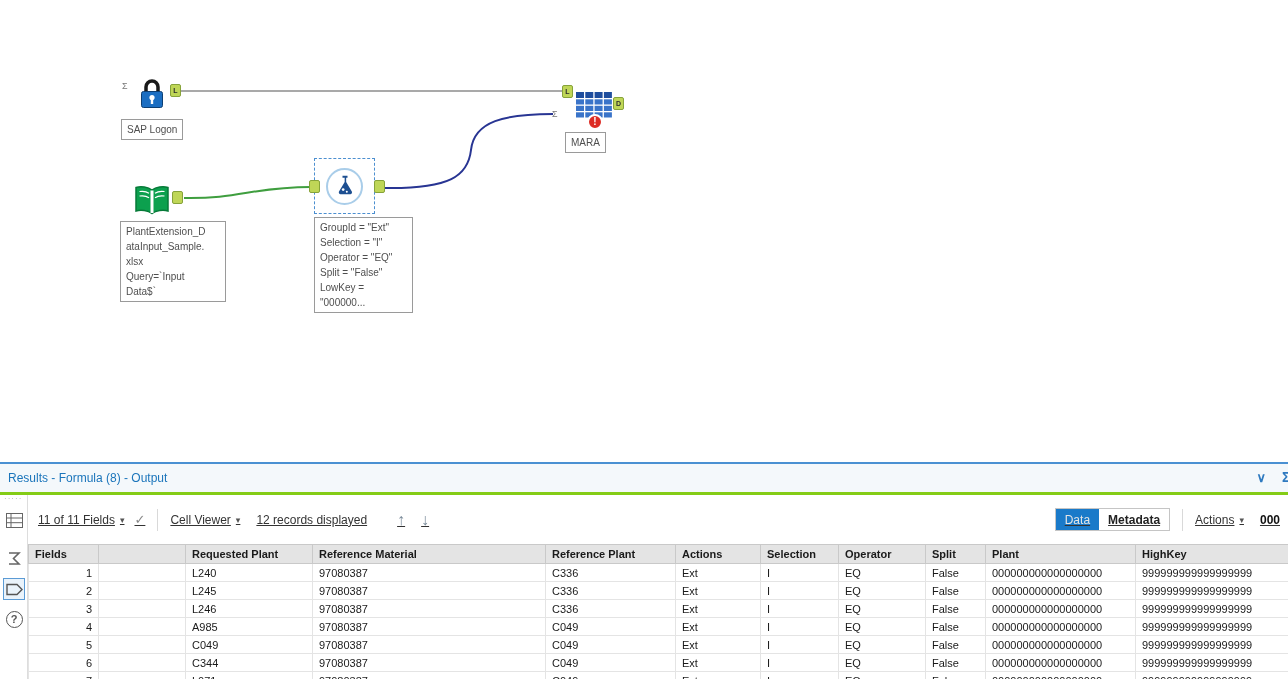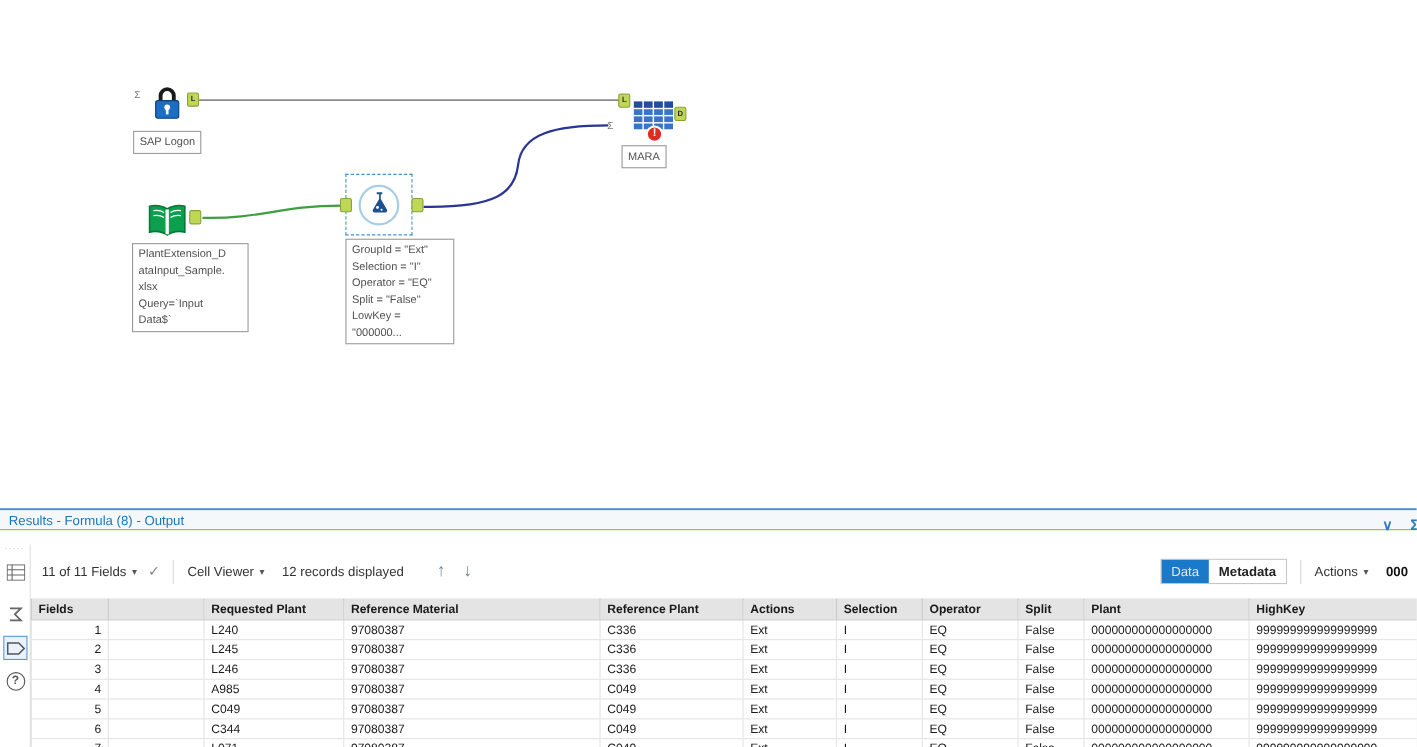--- a/index.html
+++ b/index.html
@@ -40,36 +40,36 @@
     background:#dd2c24; border:2px solid #fff; color:#fff; font-size:10px; font-weight:bold;
     display:flex; align-items:center; justify-content:center; line-height:1;
   }
 
   
   .results {
     position:absolute; left:0; top:462px; width:1288px; height:217px;
     background:#fff; border-top:2px solid #4a90d2;
   }
   .res-header {
-    height:18px; background:#f4f8fb; border-bottom:1px solid #84cc16;
+    height:31px; background:#f4f8fb; border-bottom:3px solid #84cc16;
     display:flex; align-items:center; padding:0 8px; position:relative;
     color:#1b75bb; font-size:12px;
   }
   .res-header .chev { position:absolute; right:22px; top:6px; color:#2f7ac0; font-size:13px; font-weight:bold; }
   .res-header .clipped-icon { position:absolute; right:-4px; top:5px; color:#2f7ac0; font-size:14px; font-weight:bold; width:10px; overflow:hidden; }
 
   .strip { position:absolute; left:0; top:31px; width:28px; bottom:0; border-right:1px solid #dddddd; background:#fff; }
   .grip { position:absolute; left:4px; top:2px; color:#b8b8b8; font-size:8px; letter-spacing:1px; line-height:4px; }
   .strip-icon { position:absolute; left:3px; width:22px; height:22px; display:flex; align-items:center; justify-content:center; }
   .strip-icon.selected { border:1px solid #5b9bd5; background:#eaf3fb; }
   .help-circle { width:17px; height:17px; border:1.5px solid #555; border-radius:50%; color:#555; font-size:11px; font-weight:bold; display:flex; align-items:center; justify-content:center; }
 
   .toolbar {
     position:absolute; left:28px; right:0; top:31px; height:49px;
-    display:flex; align-items:center; font-size:12px; color:#333; background:#fff;
+    display:flex; align-items:center; font-size:12px; color:#333; background:#fff;text-decoration:underline;
   }
   .vsep { width:1px; height:22px; background:#d9d9d9; margin:0 12px; }
   .caret { font-size:9px; color:#555; margin-left:5px; }
   .tbtn { display:flex; align-items:center; cursor:default; }
   .check { color:#888; font-size:13px; margin-left:10px; }
   .arrow { color:#7a8a99; font-size:16px; }
   .searchbox {
     width:228px; height:23px; border:1px solid #c5c5c5; border-radius:2px;
     display:flex; align-items:center; padding:0 6px; background:#fff;
   }

